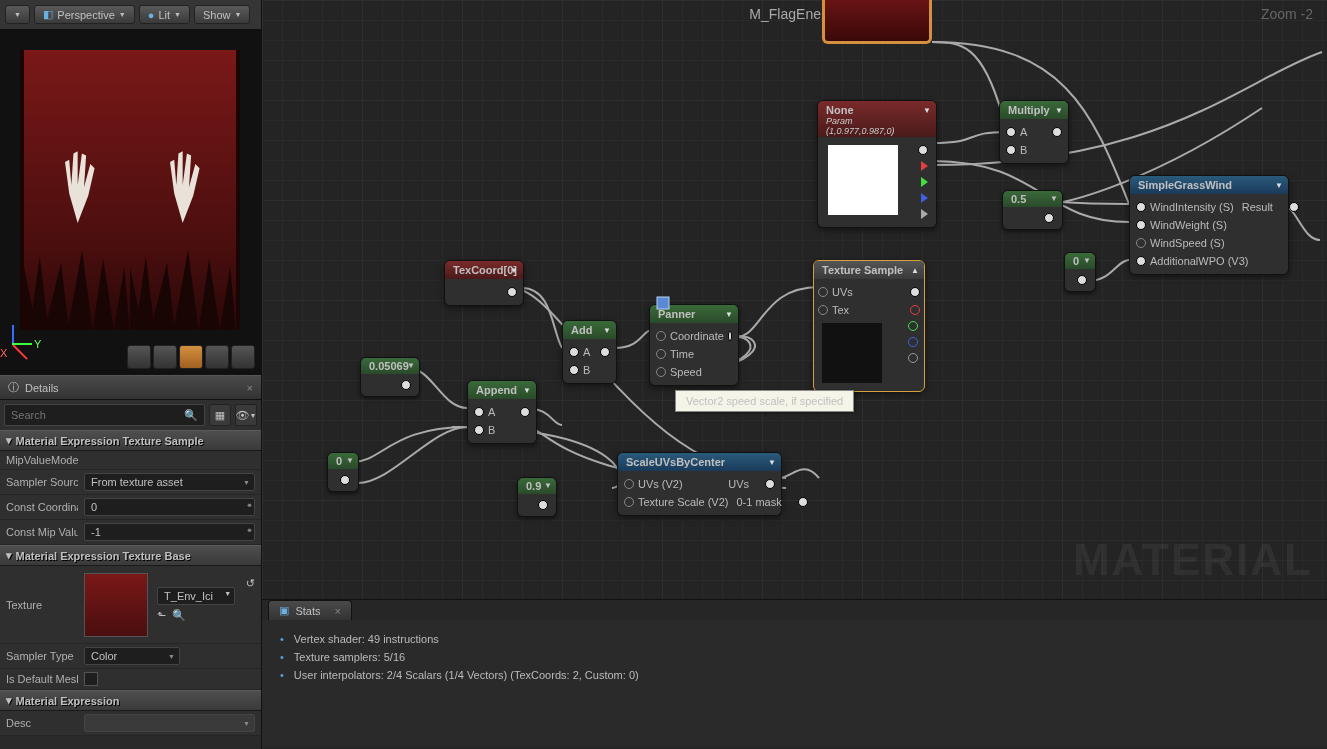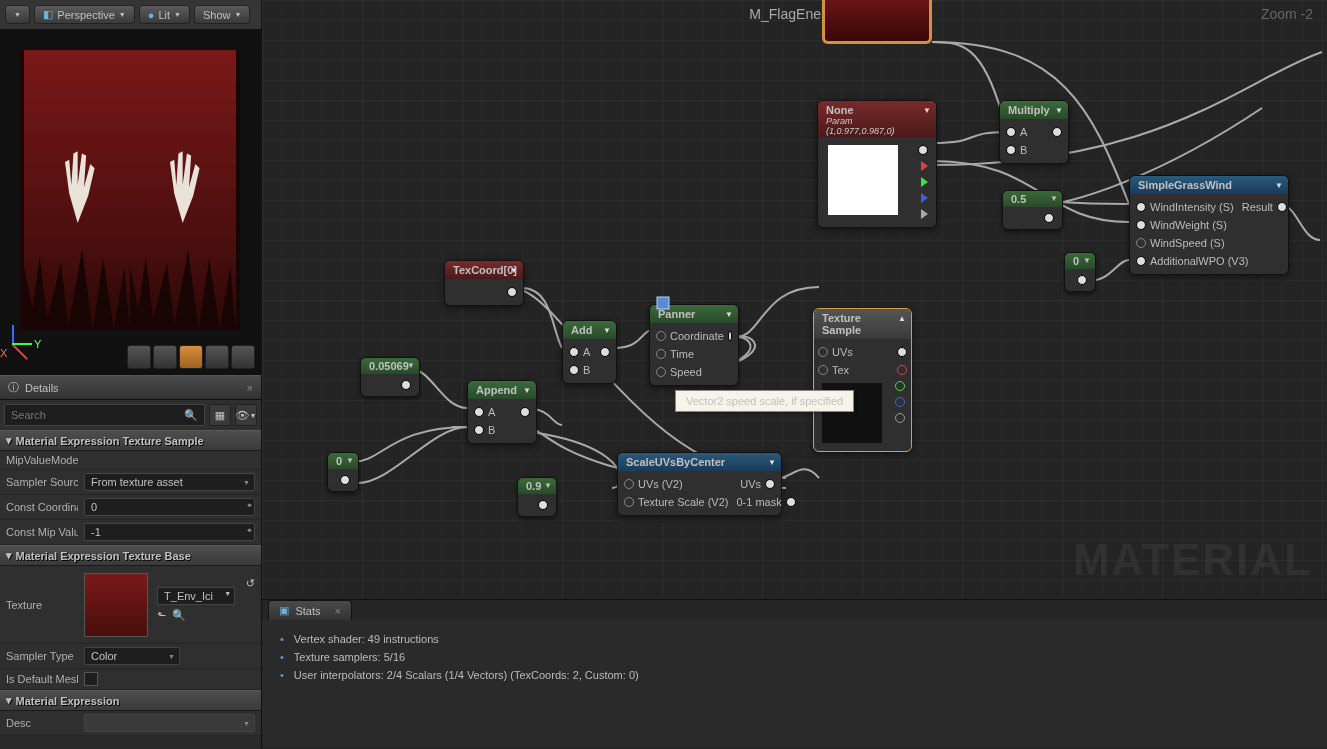--- a/index.html
+++ b/index.html
@@ -77,21 +77,21 @@
 .hdr-green{background:linear-gradient(#3a6a3a,#2a4a2a);}
 .hdr-blue{background:linear-gradient(#2a5a7a,#1a3a5a);}
 .hdr-grey{background:linear-gradient(#555,#3a3a3a);}
 .node-body{padding:4px 6px;}
 .node-row{display:flex;align-items:center;justify-content:space-between;padding:2px 0;min-height:18px;}
 .pin{width:10px;height:10px;border-radius:50%;border:1px solid #000;display:inline-block;}
 .pin.solid{background:#ddd;}
 .pin.hollow{background:#2f2f2f;border:1px solid #888;}
 .pin-lbl{margin:0 4px;color:#bbb;white-space:nowrap;}
 .pin-left{display:flex;align-items:center;}
-.pin-right{display:flex;align-items:center;}
+.pin-right{display:flex;align-items:center;gap:12px;}
 
 
 .const-node{position:absolute;background:#2f2f2f;border:1px solid #111;border-radius:6px;box-shadow:0 2px 4px rgba(0,0,0,0.5);}
 .const-hdr{background:linear-gradient(#3a6a3a,#2a4a2a);padding:2px 18px 2px 8px;border-radius:5px 5px 0 0;color:#e0e0e0;font-weight:bold;position:relative;}
 .const-hdr .dd{position:absolute;right:4px;top:3px;font-size:8px;}
 .const-body{padding:6px 8px;display:flex;justify-content:flex-end;}
 
 
 .tex-node-thumb{width:70px;height:70px;background:#fff;margin:4px;}
 .tex-node-thumb.dark{background:#111;}
@@ -392,21 +392,21 @@
           </div>
       </div>
 
       <div class="const-node" style="left:802px;top:252px;width:32px;">
         <div class="const-hdr"><span>0</span><span class="dd">▼</span></div>
         <div class="const-body">
             <span class="pin solid"></span>
           </div>
       </div>
 
-      <div class="node" style="left:551px;top:260px;width:99px;border:1px solid #d4a040;margin-top:48px;">
+      <div class="node" style="left:551px;top:260px;width:112px;border:1px solid #d4a040;">
         <div class="node-hdr hdr-grey"><span>Texture Sample</span><span class="up">▲</span></div>
         <div class="node-body" style="padding:4px;">
           <div class="node-row">
               <div class="pin-left">
                 <span class="pin hollow"></span>
                 <span class="pin-lbl">UVs</span>
               </div>
               <span class="cpin white"></span>
             </div>
           <div class="node-row">

